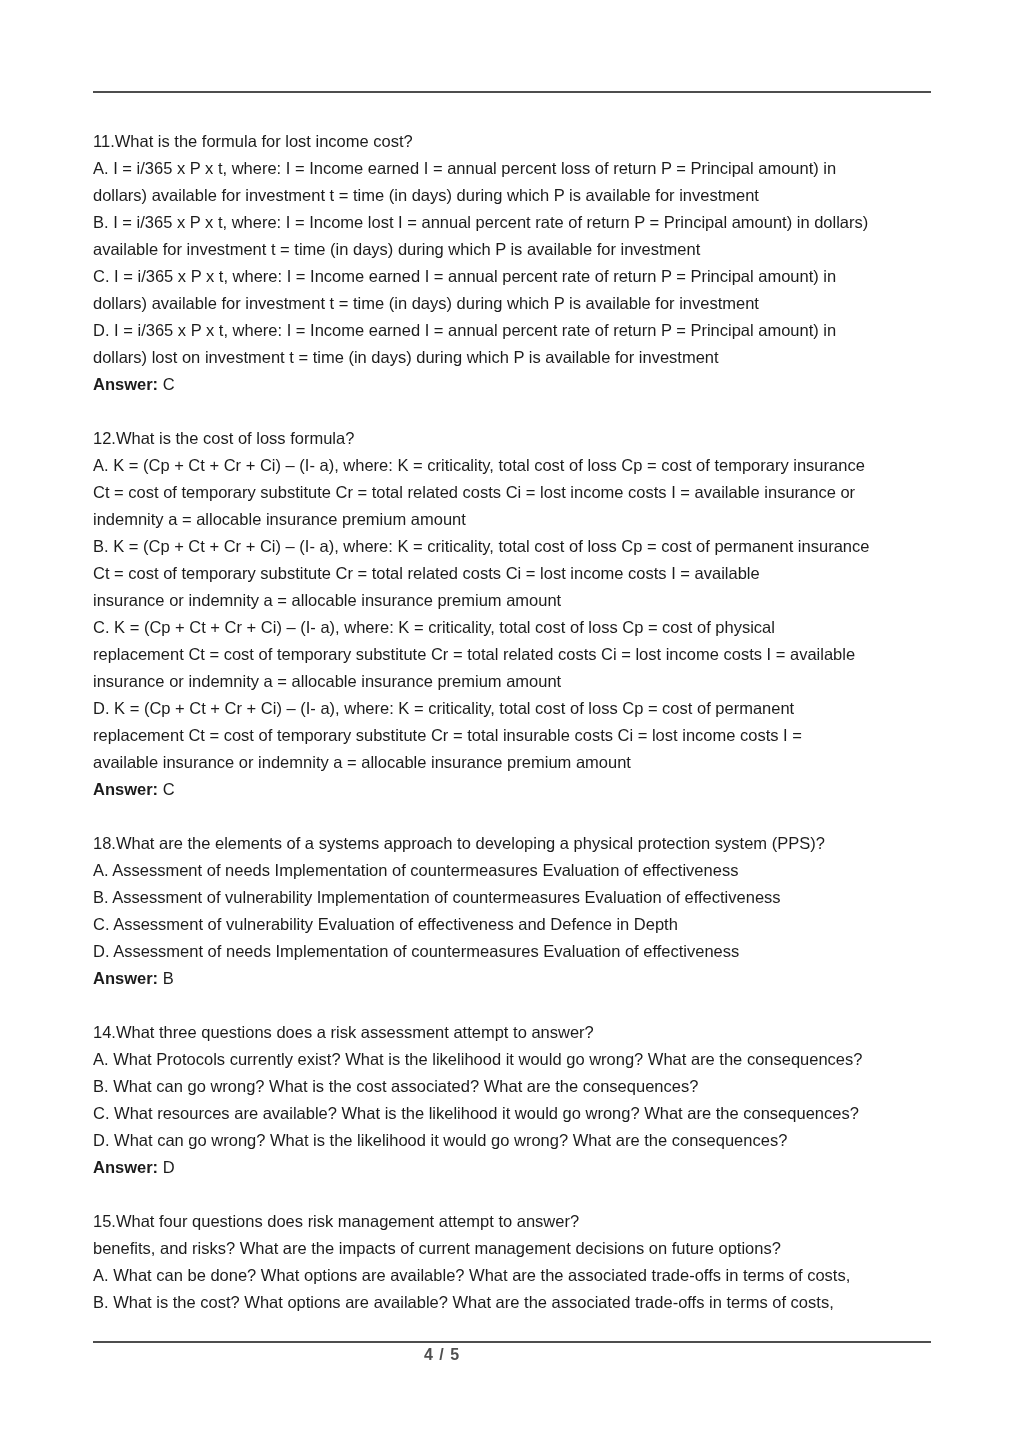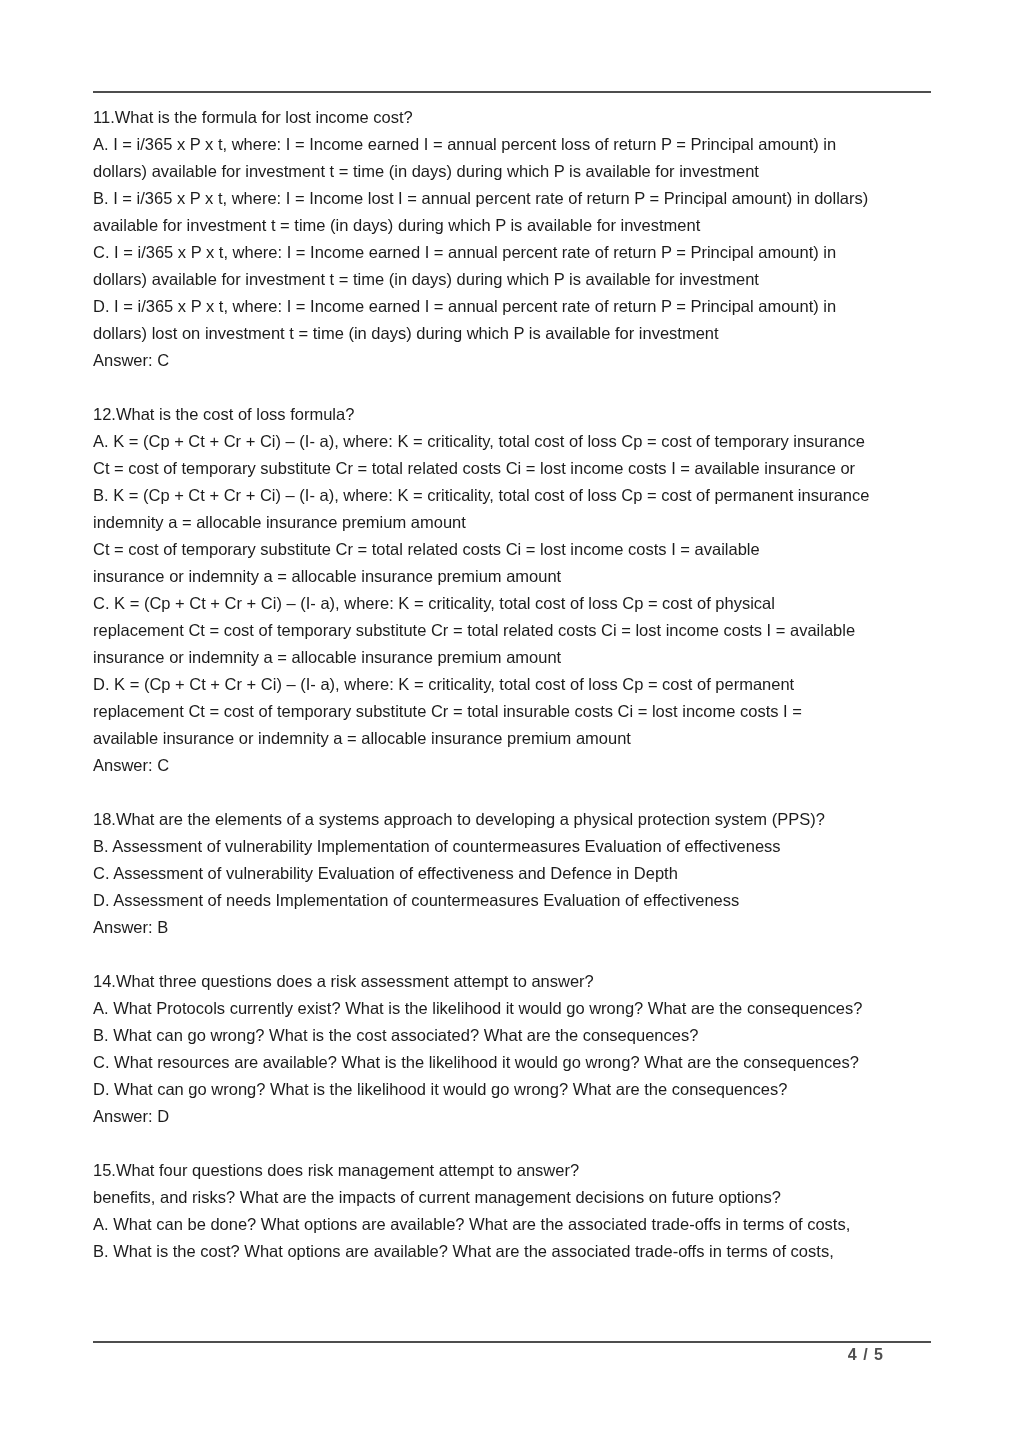--- a/index.html
+++ b/index.html
@@ -21,38 +21,38 @@
     left: 93px;
     width: 838px;
     height: 0;
     border-top: 2px solid #4d4d4d;
   }
   .rule.top { top: 91px; }
   .rule.bottom { top: 1341px; }
   .content {
     position: absolute;
     left: 93px;
-    top: 104px;
+    top: 128px;
     width: 838px;
     font-size: 16.5px;
     line-height: 27px;
   }
   .question-block { margin: 0 0 27px 0; }
   .question-block:last-child { margin-bottom: 16px; }
   .line {
     white-space: nowrap;
     height: 27px;
   }
-  .answer-label { font-weight: normal; }
+  .answer-label { font-weight: bold; }
   .page-footer {
     position: absolute;
     left: 0;
     top: 1346px;
     width: 884px;
-    text-align: right;
+    text-align: center;
     font-size: 16px;
     font-weight: bold;
     color: #4f4f4f;
     letter-spacing: 1px;
   }
 </style>
 </head>
 <body>
 
 <div class="page">
@@ -68,34 +68,35 @@
         <div class="line">C. I = i/365 x P x t, where: I = Income earned I = annual percent rate of return P = Principal amount) in</div>
         <div class="line">dollars) available for investment t = time (in days) during which P is available for investment</div>
         <div class="line">D. I = i/365 x P x t, where: I = Income earned I = annual percent rate of return P = Principal amount) in</div>
         <div class="line">dollars) lost on investment t = time (in days) during which P is available for investment</div>
         <div class="line"><span class="answer-label">Answer:</span><span> C</span></div>
       </section>
       <section class="question-block">
         <div class="line">12.What is the cost of loss formula?</div>
         <div class="line">A. K = (Cp + Ct + Cr + Ci) – (I- a), where: K = criticality, total cost of loss Cp = cost of temporary insurance</div>
         <div class="line">Ct = cost of temporary substitute Cr = total related costs Ci = lost income costs I = available insurance or</div>
+        <div class="line">indemnity a = allocable insurance premium amount</div>
         <div class="line">B. K = (Cp + Ct + Cr + Ci) – (I- a), where: K = criticality, total cost of loss Cp = cost of permanent insurance</div>
-        <div class="line">indemnity a = allocable insurance premium amount</div>
         <div class="line">Ct = cost of temporary substitute Cr = total related costs Ci = lost income costs I = available</div>
         <div class="line">insurance or indemnity a = allocable insurance premium amount</div>
         <div class="line">C. K = (Cp + Ct + Cr + Ci) – (I- a), where: K = criticality, total cost of loss Cp = cost of physical</div>
         <div class="line">replacement Ct = cost of temporary substitute Cr = total related costs Ci = lost income costs I = available</div>
         <div class="line">insurance or indemnity a = allocable insurance premium amount</div>
         <div class="line">D. K = (Cp + Ct + Cr + Ci) – (I- a), where: K = criticality, total cost of loss Cp = cost of permanent</div>
         <div class="line">replacement Ct = cost of temporary substitute Cr = total insurable costs Ci = lost income costs I =</div>
         <div class="line">available insurance or indemnity a = allocable insurance premium amount</div>
         <div class="line"><span class="answer-label">Answer:</span><span> C</span></div>
       </section>
       <section class="question-block">
         <div class="line">18.What are the elements of a systems approach to developing a physical protection system (PPS)?</div>
+        <div class="line">A. Assessment of needs Implementation of countermeasures Evaluation of effectiveness</div>
         <div class="line">B. Assessment of vulnerability Implementation of countermeasures Evaluation of effectiveness</div>
         <div class="line">C. Assessment of vulnerability Evaluation of effectiveness and Defence in Depth</div>
         <div class="line">D. Assessment of needs Implementation of countermeasures Evaluation of effectiveness</div>
         <div class="line"><span class="answer-label">Answer:</span><span> B</span></div>
       </section>
       <section class="question-block">
         <div class="line">14.What three questions does a risk assessment attempt to answer?</div>
         <div class="line">A. What Protocols currently exist? What is the likelihood it would go wrong? What are the consequences?</div>
         <div class="line">B. What can go wrong? What is the cost associated? What are the consequences?</div>
         <div class="line">C. What resources are available? What is the likelihood it would go wrong? What are the consequences?</div>

